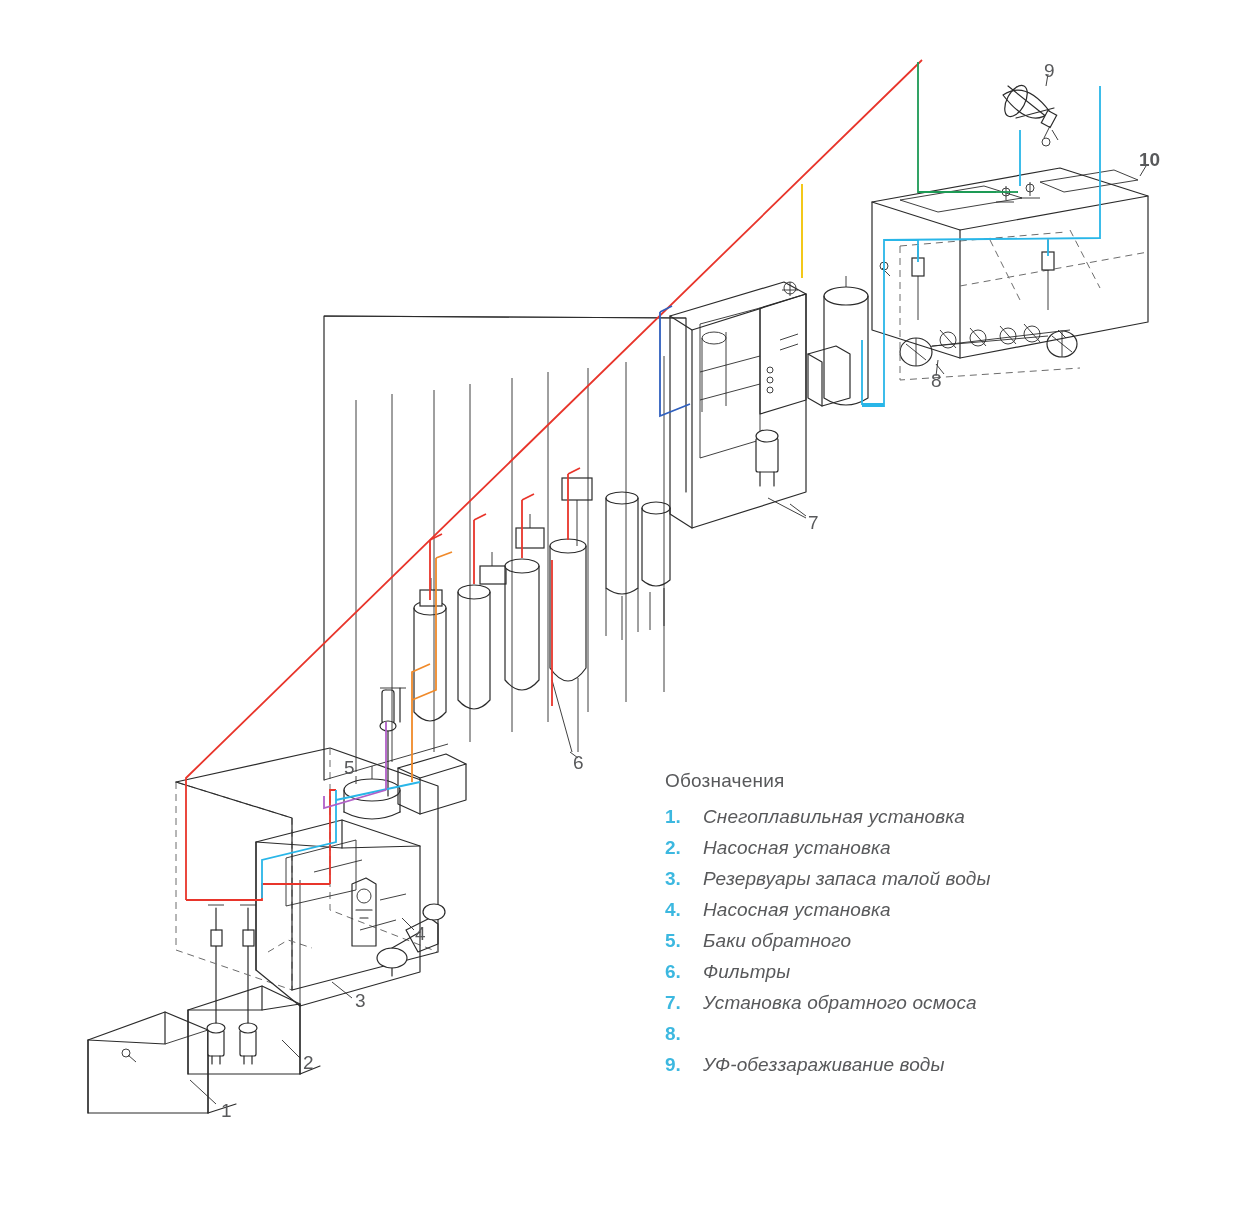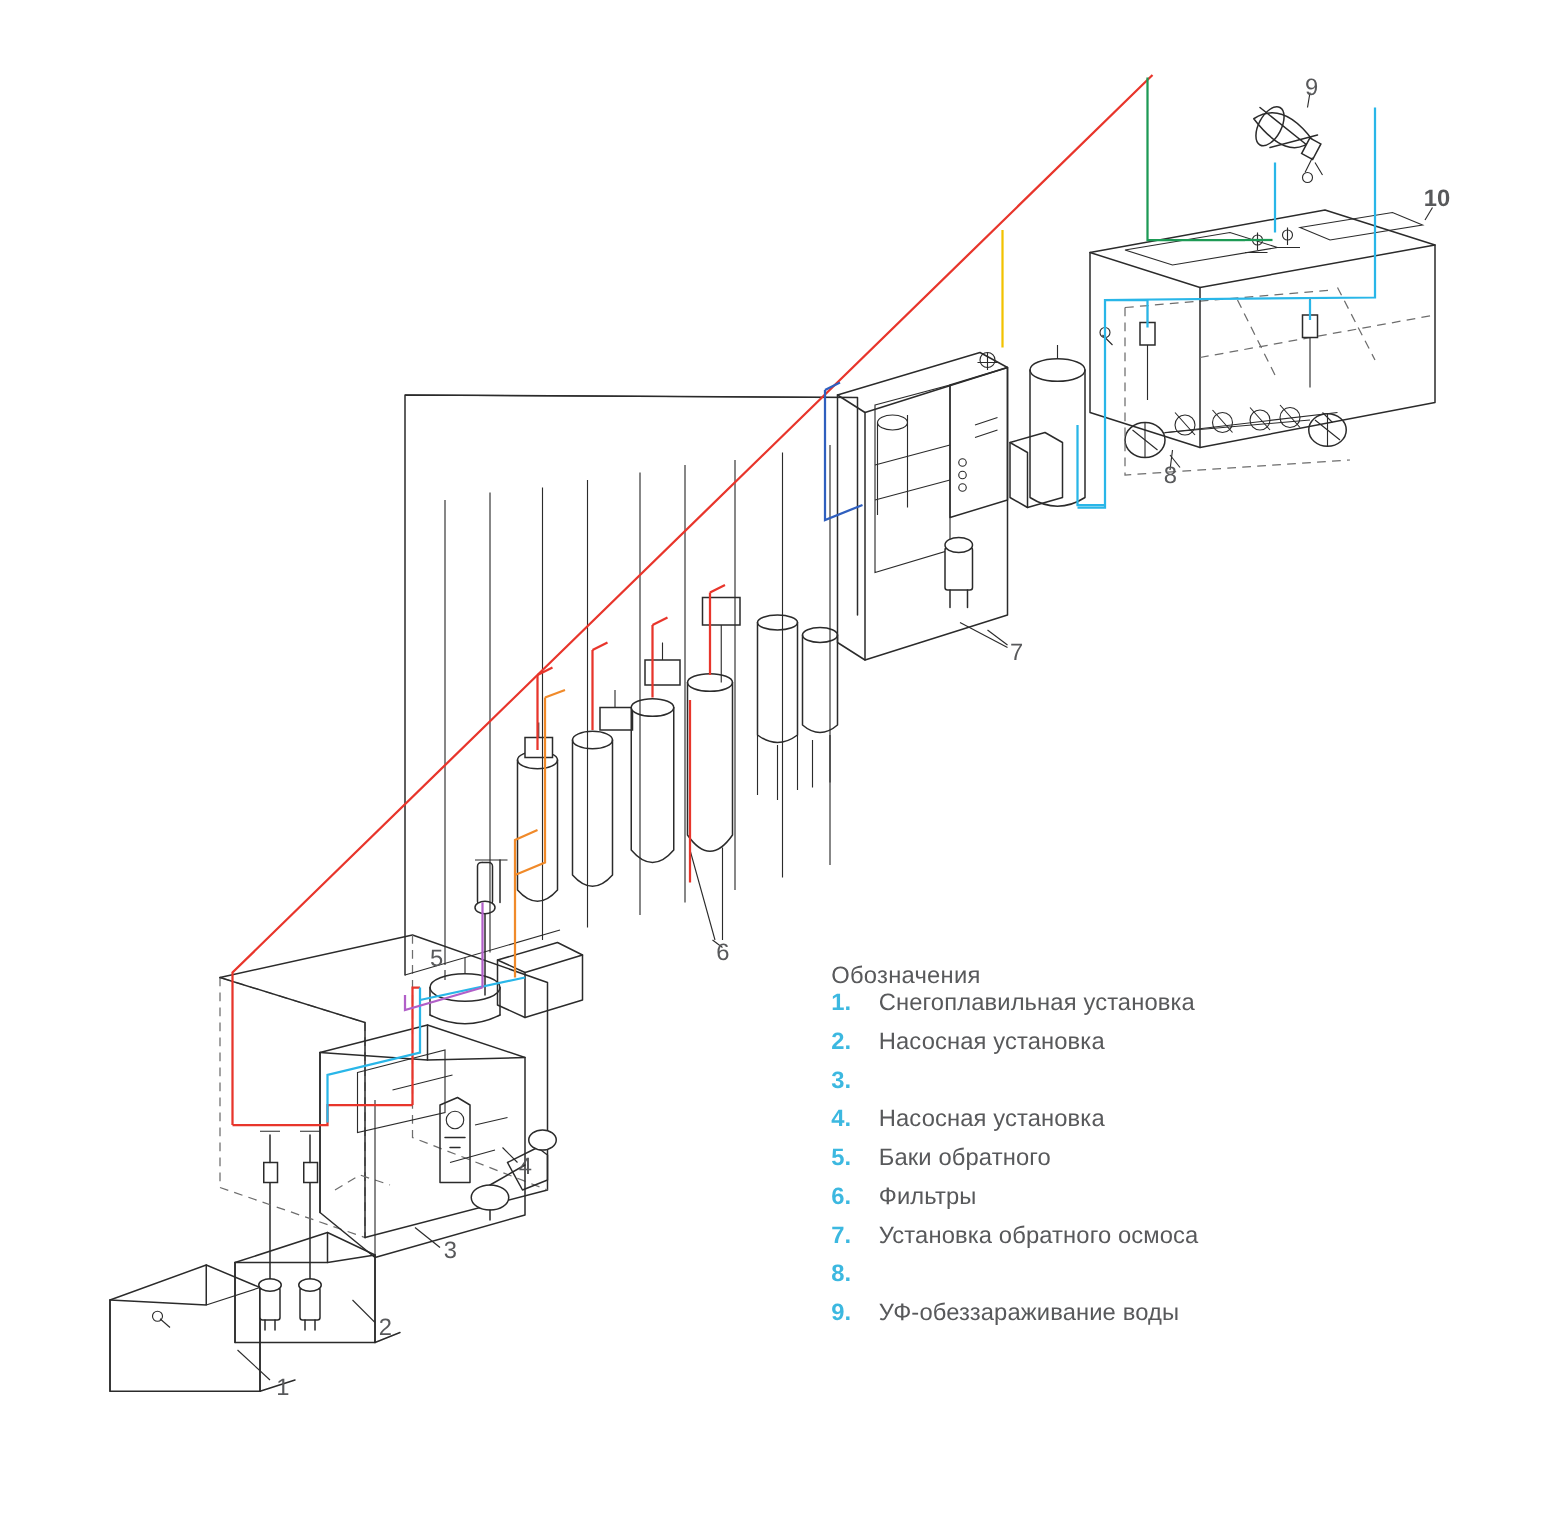--- a/index.html
+++ b/index.html
@@ -30,39 +30,41 @@
   }
   .legend {
     position: absolute;
     left: 665px;
     top: 770px;
     width: 520px;
   }
   .legend-title {
     font-size: 19px;
     color: #58595b;
+    margin-bottom: 14px;
     letter-spacing: 0.2px;
   }
   .legend-row {
     display: flex;
     align-items: baseline;
     margin-bottom: 9px;
   }
   .legend-num {
     width: 38px;
     flex: 0 0 38px;
     text-align: left;
     font-size: 19px;
     font-weight: bold;
     color: #3cb8e0;
   }
   .legend-label {
     font-size: 19px;
     color: #58595b;
     letter-spacing: 0.1px;
+    font-style: italic;
   }
   .callout {
     position: absolute;
     font-size: 19px;
     color: #58595b;
   }
 </style>
 </head>
 <body>
 
@@ -346,20 +348,21 @@
     <div class="legend-row">
       <span class="legend-num">1.</span>
       <span class="legend-label">Снегоплавильная установка</span>
     </div>
     <div class="legend-row">
       <span class="legend-num">2.</span>
       <span class="legend-label">Насосная установка</span>
     </div>
     <div class="legend-row">
       <span class="legend-num">3.</span>
+      <span class="legend-label">Резервуары запаса талой воды</span>
     </div>
     <div class="legend-row">
       <span class="legend-num">4.</span>
       <span class="legend-label">Насосная установка</span>
     </div>
     <div class="legend-row">
       <span class="legend-num">5.</span>
       <span class="legend-label">Баки обратного</span>
     </div>
     <div class="legend-row">

